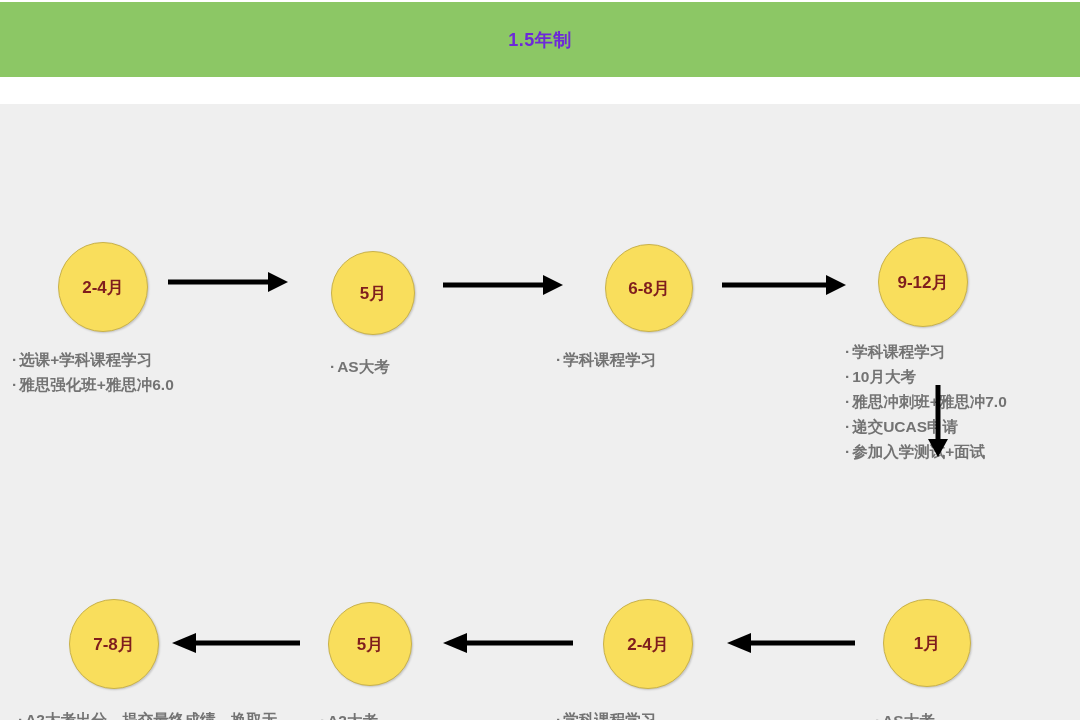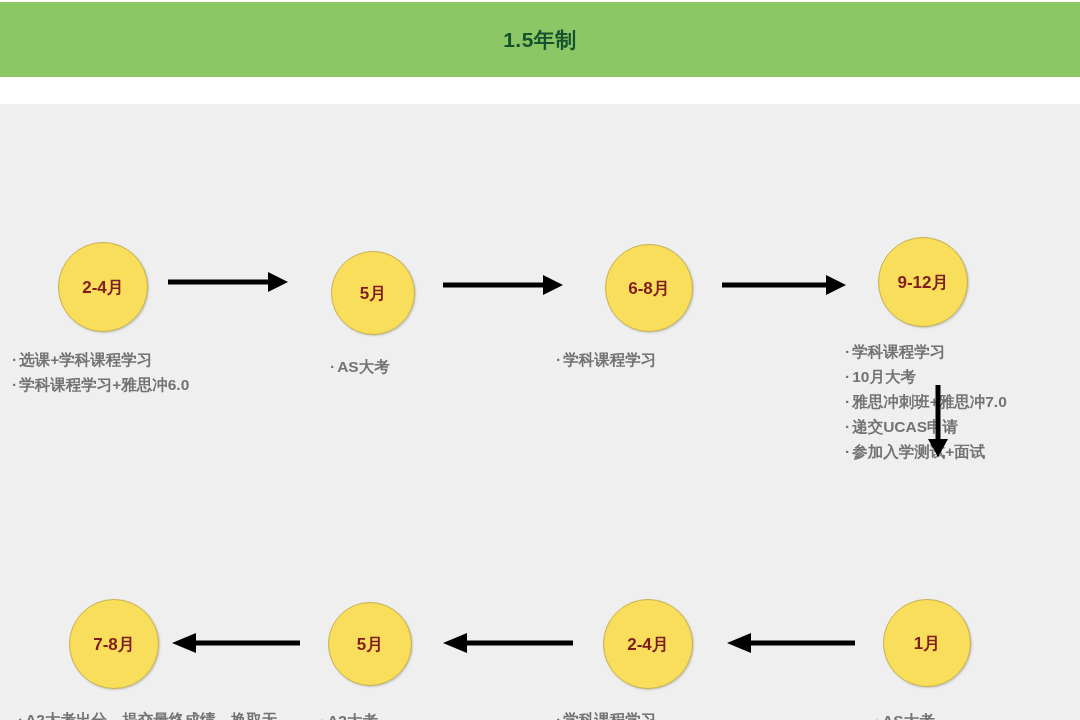--- a/index.html
+++ b/index.html
@@ -22,23 +22,23 @@
     left: 0;
     top: 2px;
     width: 1080px;
     height: 75px;
     background: #8CC765;
     display: flex;
     align-items: center;
     justify-content: center;
   }
   .header-title {
-    font-size: 21px;
+    font-size: 18px;
     font-weight: bold;
-    color: #14532d;
+    color: #6d28d9;
     letter-spacing: 0.5px;
   }
 
   
   .panel {
     position: absolute;
     left: 0;
     top: 104px;
     width: 1080px;
     height: 616px;
@@ -110,21 +110,21 @@
 
   <div class="node">
     <div class="circle" style="left:58px; top:138px; width:90px; height:90px;">
       <span class="circle-label">2-4月</span>
     </div>
     <div class="bullets" style="left:12px; top:243px; width:280px;">
       <div class="bullet-line">
         <span class="dot">·</span><span>选课+学科课程学习</span>
       </div>
       <div class="bullet-line">
-        <span class="dot">·</span><span>学科课程学习+雅思冲6.0</span>
+        <span class="dot">·</span><span>雅思强化班+雅思冲6.0</span>
       </div>
     </div>
   </div>
 
   <div class="arrow-h" style="left:168px; top:167px; width:120px;">
     <svg width="120" height="22" viewBox="0 0 120 22">
       <line x1="0" y1="11" x2="102" y2="11" stroke="#000000" stroke-width="5"></line>
       <polygon points="100,1 120,11 100,21" fill="#000000"></polygon>
     </svg>
   </div>

